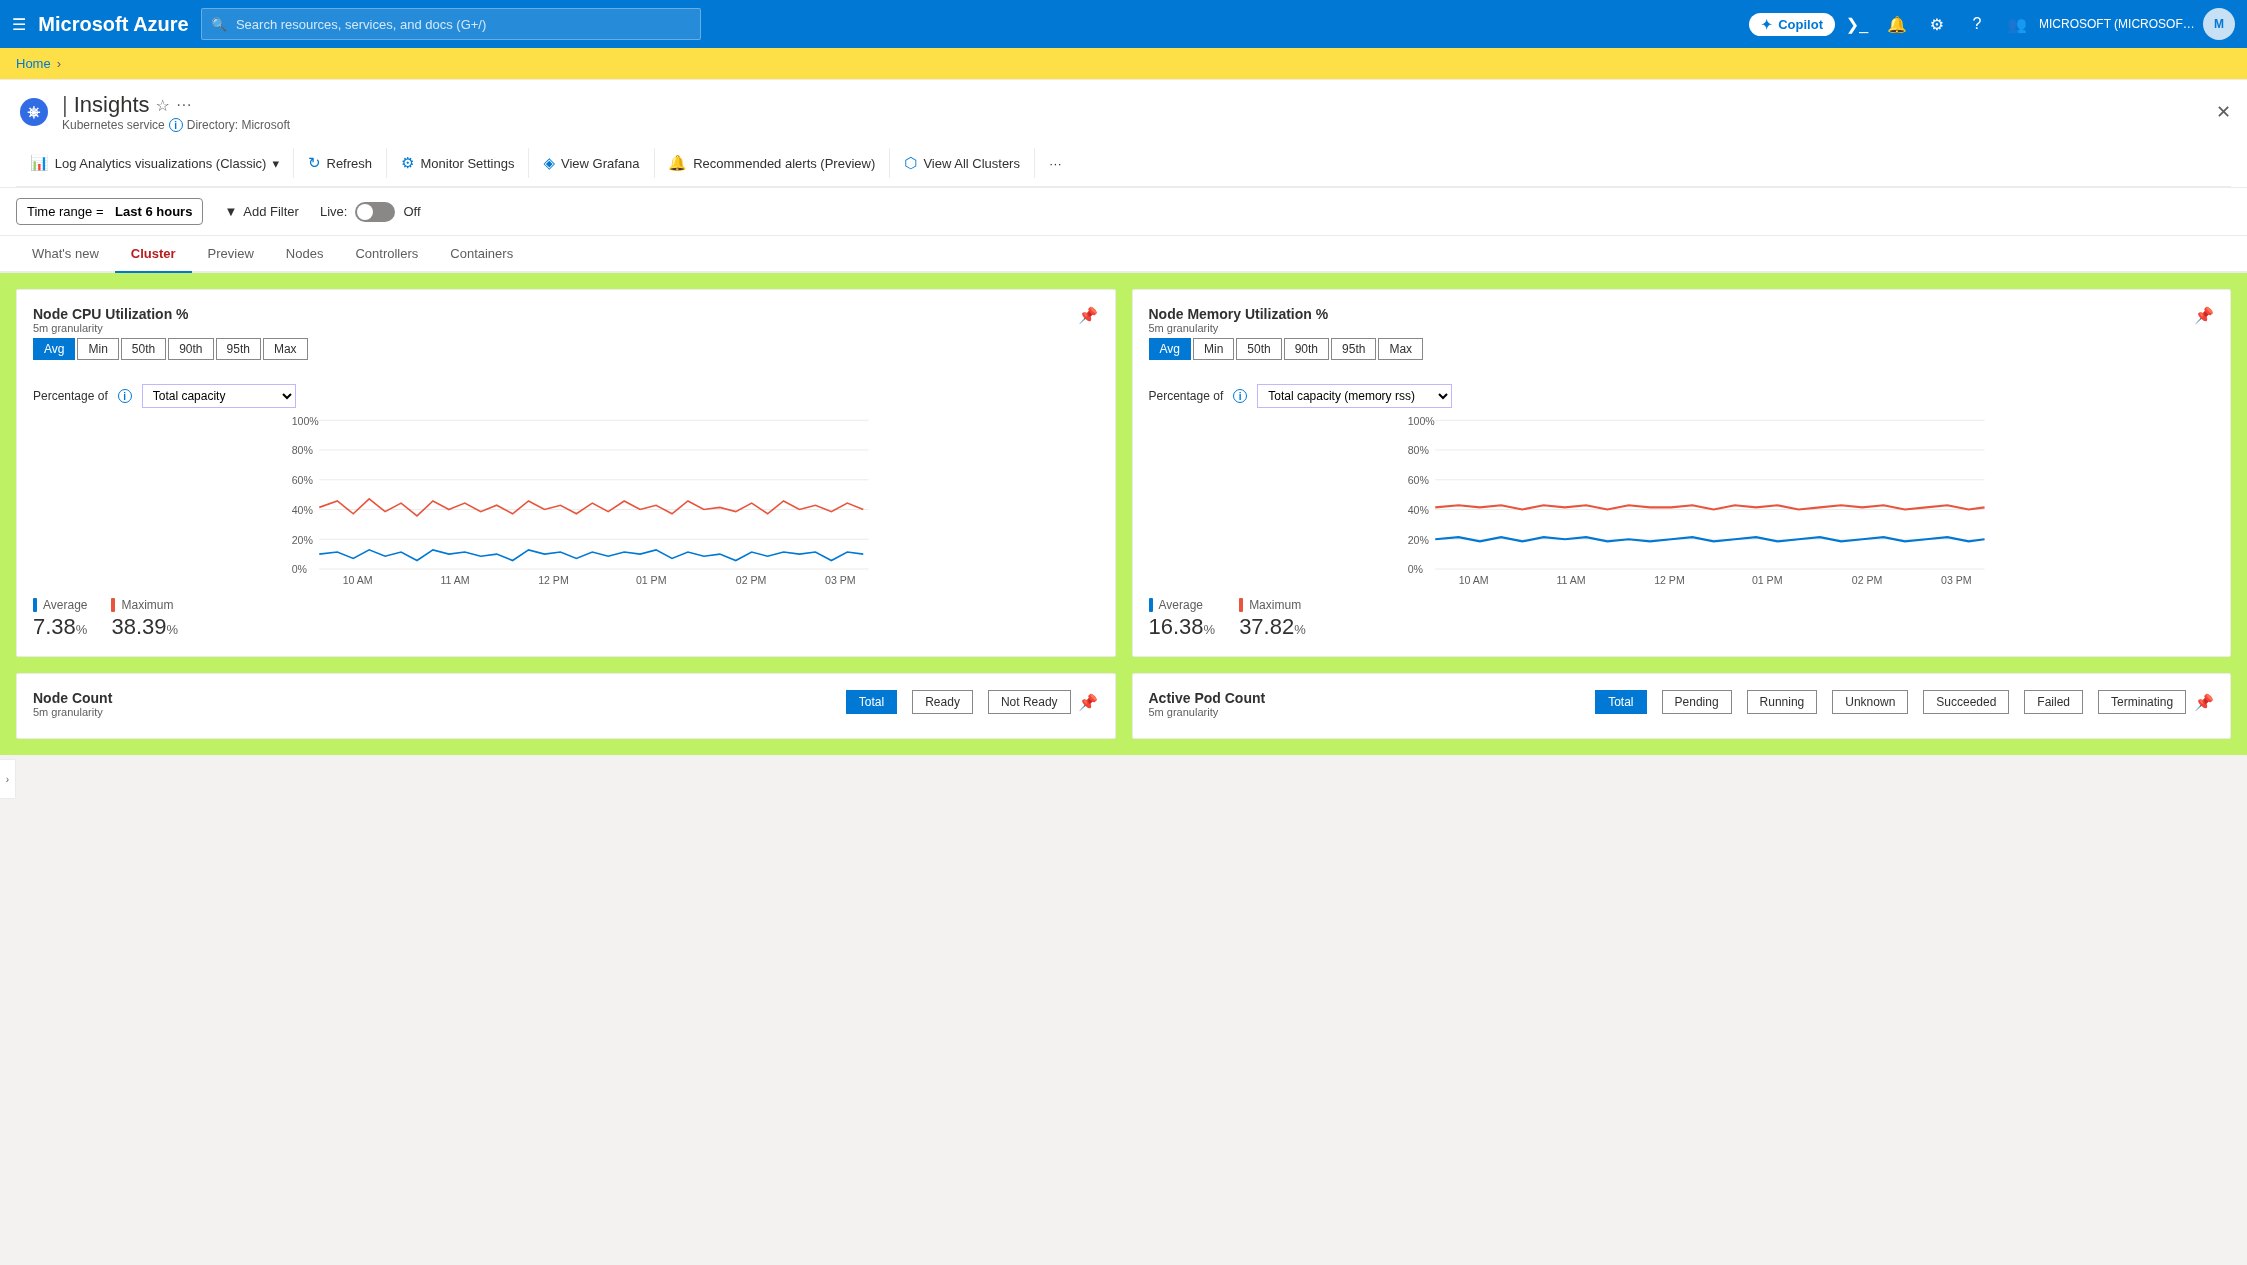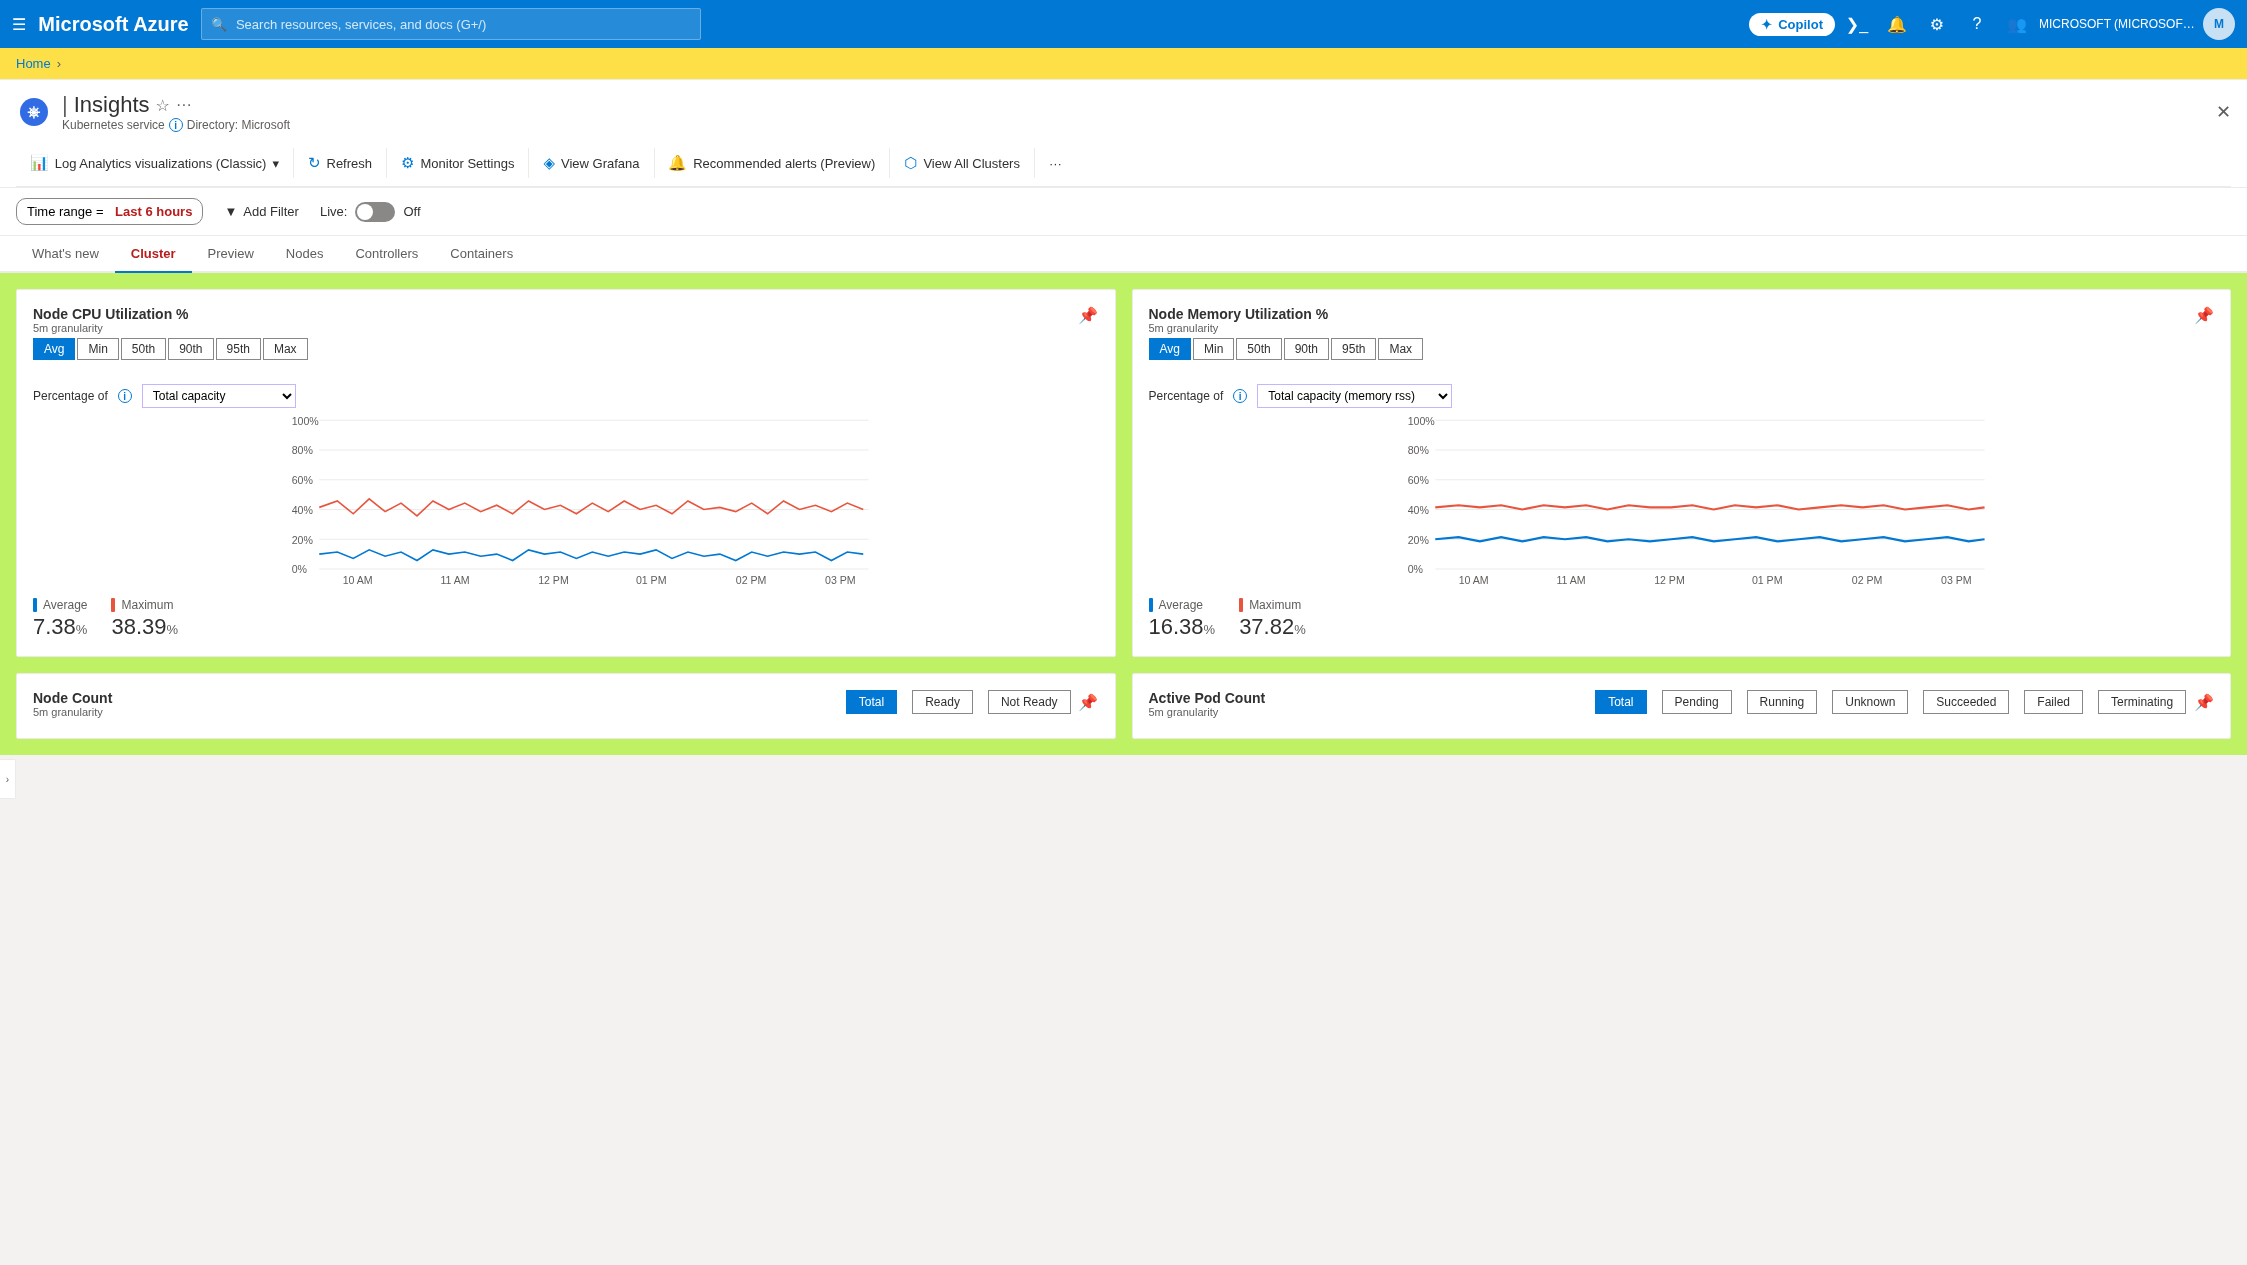--- a/index.html
+++ b/index.html
@@ -153,28 +153,28 @@
     .filter-bar {
       background: white;
       padding: 10px 16px;
       display: flex;
       align-items: center;
       gap: 12px;
       border-bottom: 1px solid #edebe9;
     }
     .time-range-btn {
       border: 1px solid #8a8886;
-      border-radius: 10px;
+      border-radius: 4px;
       padding: 5px 10px;
       font-size: 13px;
       cursor: pointer;
       background: white;
       display: flex; align-items: center; gap: 4px;
     }
-    .time-range-btn strong { color: #b91c1c; }
+    .time-range-btn strong { color: #000000; }
     .add-filter-btn {
       display: flex; align-items: center; gap: 6px;
       font-size: 13px;
       cursor: pointer;
       color: #323130;
       padding: 5px 8px;
       border: 1px solid transparent;
     }
     .live-section { display: flex; align-items: center; gap: 8px; font-size: 13px; }
     .toggle-switch {

